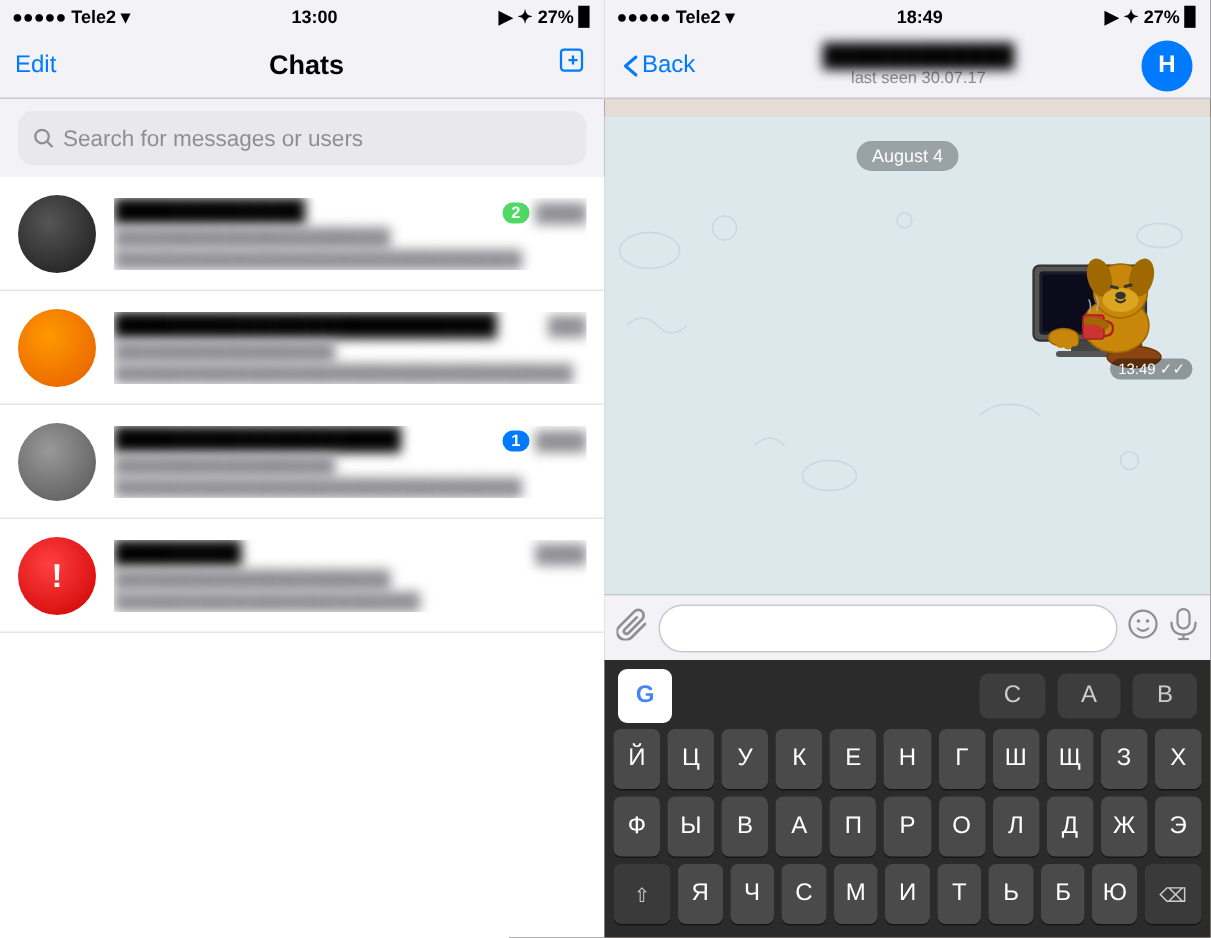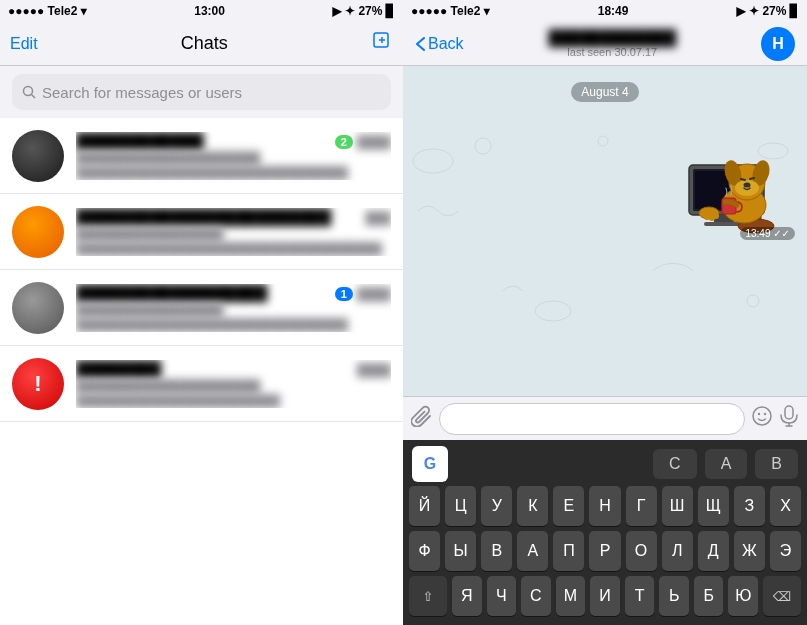--- a/index.html
+++ b/index.html
@@ -37,21 +37,21 @@
     }
 
     .nav-edit {
       color: #007aff;
       font-size: 16px;
       cursor: pointer;
     }
 
     .nav-title {
       font-size: 18px;
-      font-weight: 400;
+      font-weight: 700;
       color: #000;
     }
 
     .nav-compose {
       color: #007aff;
       font-size: 20px;
       cursor: pointer;
     }
 
     .search-bar {
@@ -190,20 +190,21 @@
       color: #fff;
       font-size: 16px;
       font-weight: 700;
     }
 
     .chat-messages {
       flex: 1;
       overflow-y: auto;
       padding: 8px;
       position: relative;
+      margin-top: 12px;
     }
 
     .date-badge {
       display: flex;
       justify-content: center;
       margin: 8px 0;
       position: relative;
       z-index: 1;
     }
 

